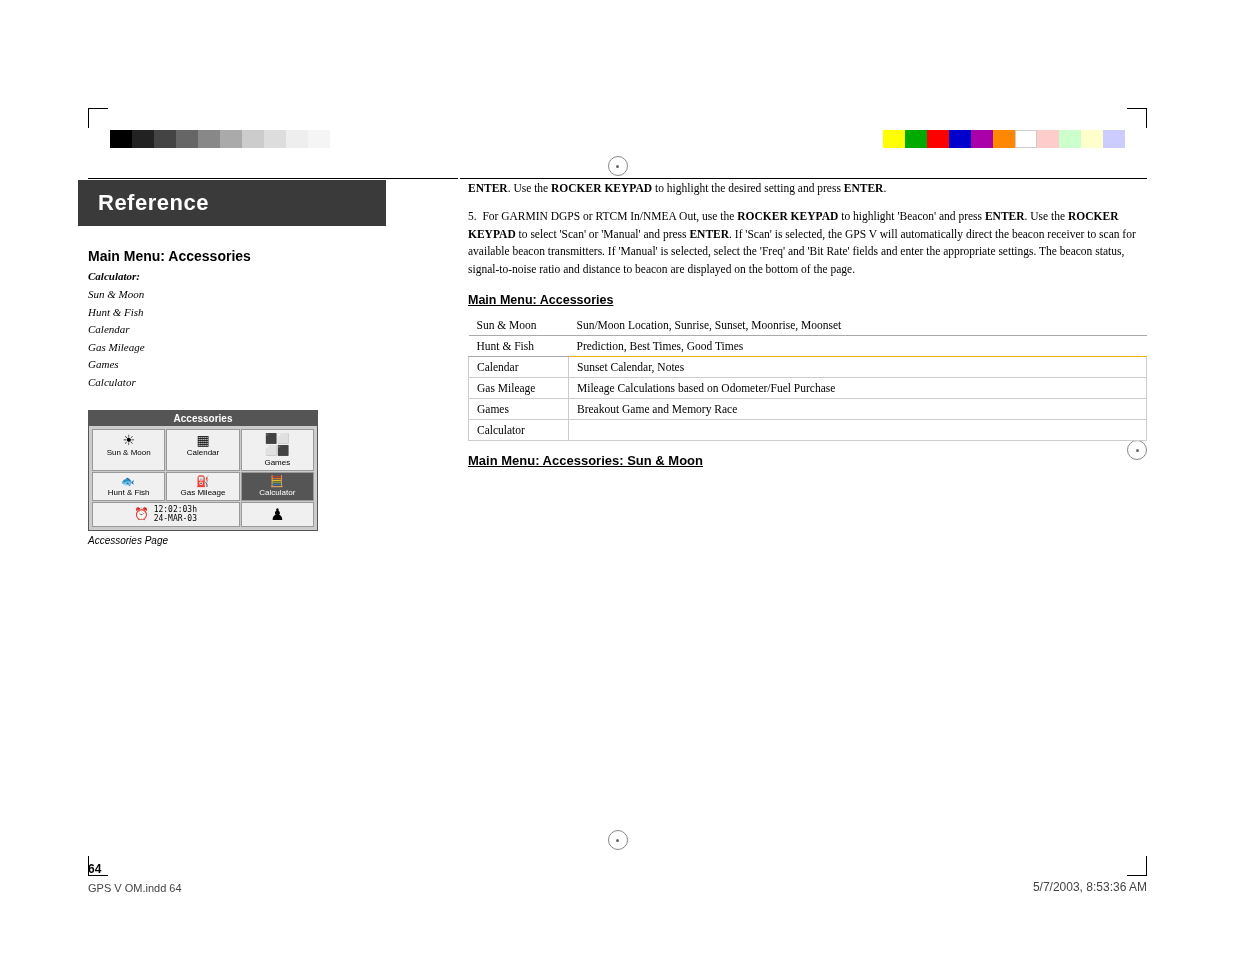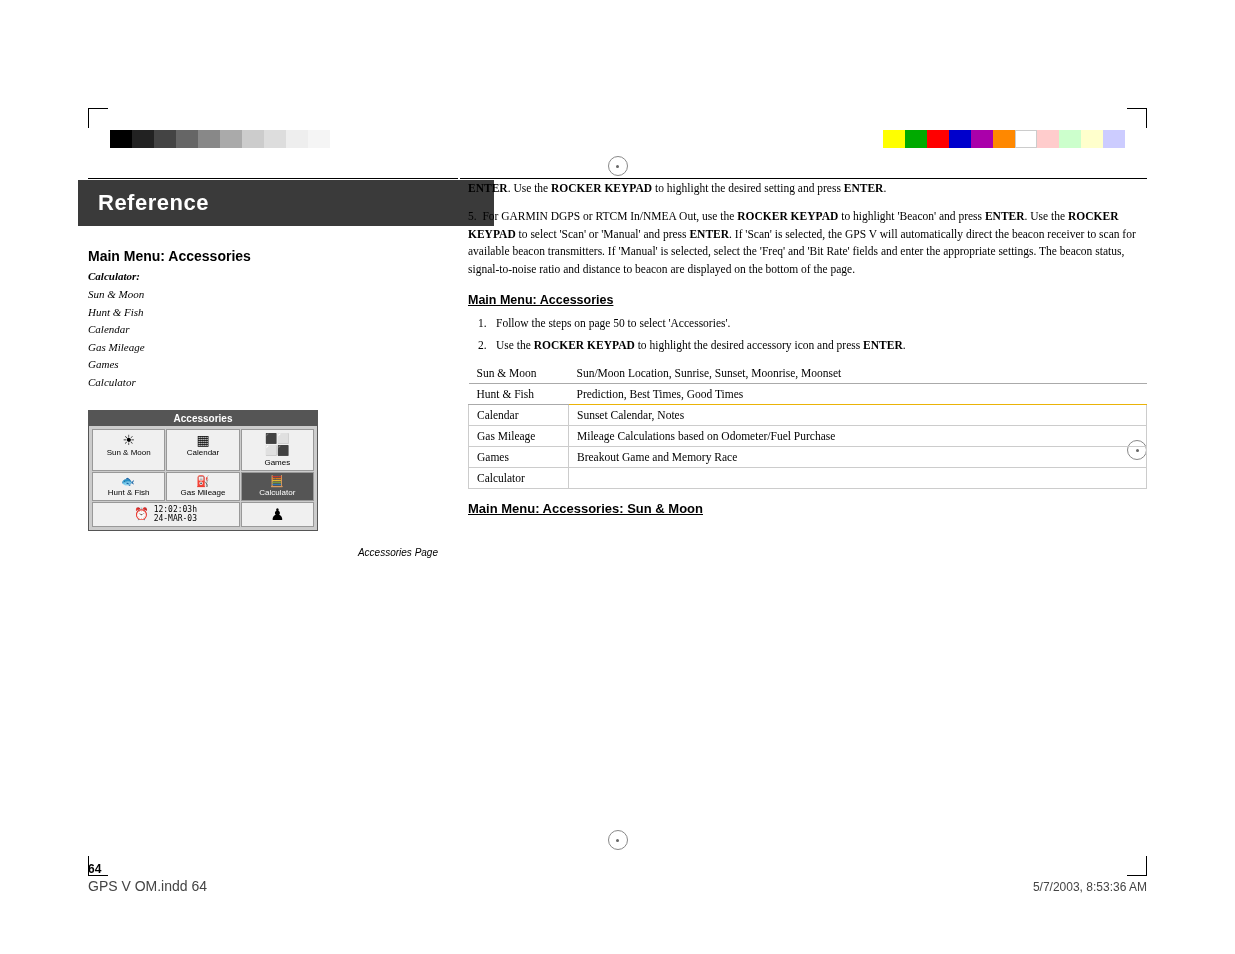--- a/index.html
+++ b/index.html
@@ -85,21 +85,21 @@
       padding-top: 65px;
       padding-right: 20px;
     }
 
     
     .reference-box {
       background: #3a3a3a;
       padding: 10px 20px;
       margin-bottom: 22px;
       margin-left: -10px;
-      width: 416px;
+      width: 308px;
     }
     .reference-box h1 {
       color: #ffffff;
       font-size: 22px;
       font-weight: bold;
       font-family: Arial, sans-serif;
       letter-spacing: 0.5px;
     }
 
     
@@ -156,24 +156,24 @@
     .acc-cell.highlighted {
       background: #555;
       color: #fff;
     }
     .acc-icon {
       font-size: 14px;
       line-height: 1;
       margin-bottom: 1px;
     }
     .accessories-page-caption {
-      text-align: right;
+      text-align: left;
       font-size: 10px;
       font-style: italic;
-      margin-top: 16px;
+      margin-top: 4px;
       font-family: Arial, sans-serif;
     }
 
     
     .right-column {
       flex: 1;
       padding-top: 65px;
       padding-left: 10px;
     }
 
@@ -257,21 +257,21 @@
       bottom: 78px;
       left: 88px;
       font-size: 12px;
       font-weight: bold;
       font-family: Arial, sans-serif;
     }
     .footer-left {
       position: absolute;
       bottom: 60px;
       left: 88px;
-      font-size: 14px;
+      font-size: 11px;
       color: #444;
       font-family: Arial, sans-serif;
     }
     .footer-right {
       position: absolute;
       bottom: 60px;
       right: 88px;
       font-size: 12px;
       color: #444;
       font-family: Arial, sans-serif;
@@ -423,28 +423,20 @@
     </p>
 
     <p class="main-text">
       5.&nbsp;&nbsp;For GARMIN DGPS or RTCM In/NMEA Out, use the <strong>ROCKER KEYPAD</strong> to highlight 'Beacon' and press <strong>ENTER</strong>. Use the <strong>ROCKER KEYPAD</strong> to select 'Scan' or 'Manual' and press <strong>ENTER</strong>. If 'Scan' is selected, the GPS V will automatically direct the beacon receiver to scan for available beacon transmitters. If 'Manual' is selected, select the 'Freq' and 'Bit Rate' fields and enter the appropriate settings. The beacon status, signal-to-noise ratio and distance to beacon are displayed on the bottom of the page.
     </p>
 
     <div class="section-heading">Main Menu: Accessories</div>
 
 
 
-    <ol class="step-list">
-      <li data-num="1">
-        Follow the steps on page 50 to select 'Accessories'.
-      </li>
-      <li data-num="2">
-        Use the <strong>ROCKER KEYPAD</strong> to highlight the desired accessory icon and press <strong>ENTER</strong>.
-      </li>
-    </ol>
 
     <table class="accessories-table">
       <tbody>
         <tr class="table-row-plain">
           <td class="acc-name" style="border:none; border-bottom:1px solid #aaa;">Sun &amp; Moon</td>
           <td class="acc-desc" style="border:none; border-bottom:1px solid #aaa;">Sun/Moon Location, Sunrise, Sunset, Moonrise, Moonset</td>
         </tr>
         <tr>
           <td class="acc-name" style="border:none; border-bottom:1px solid #aaa;">Hunt &amp; Fish</td>
           <td class="acc-desc" style="border:none; border-bottom:1px solid #eab308;">Prediction, Best Times, Good Times</td>

